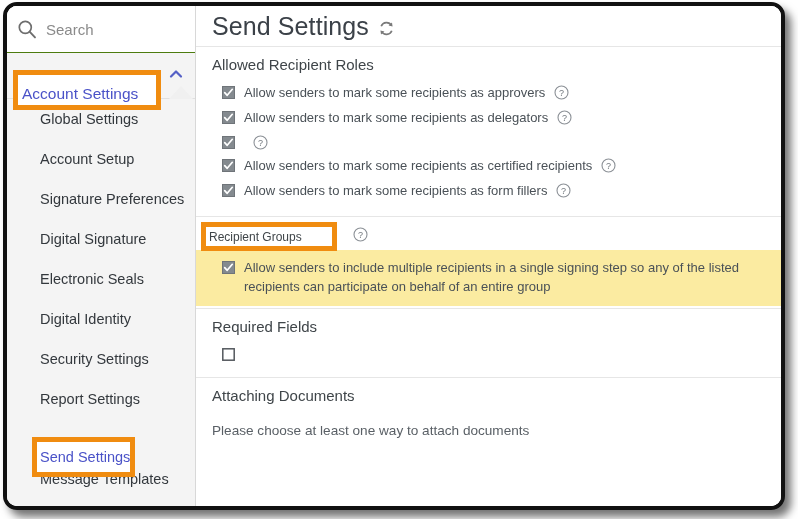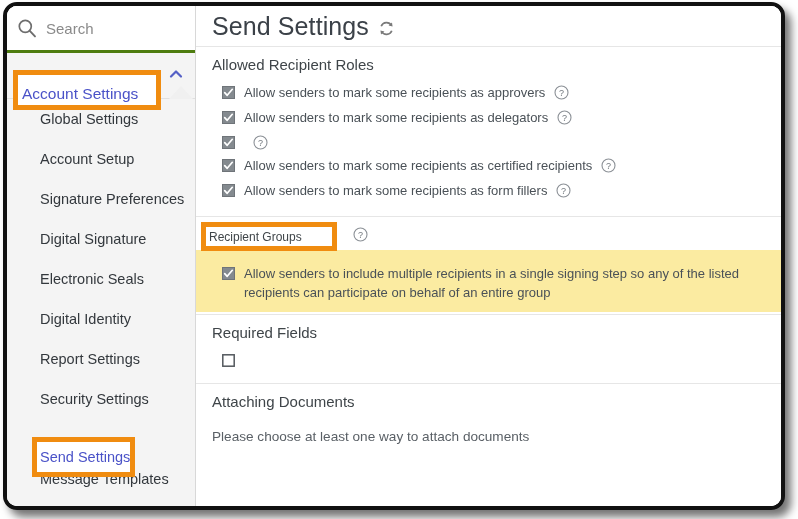--- a/index.html
+++ b/index.html
@@ -41,21 +41,21 @@
     width: 188px;
     flex: 0 0 188px;
     background: #f4f4f4;
     border-right: 1px solid #d8d8d8;
     position: relative;
     overflow: hidden;
   }
   #search-row {
     height: 47px;
     background: #ffffff;
-    border-bottom: 3px solid #4d7c0f;
+    border-bottom: 1px solid #4d7c0f;
     display: flex;
     align-items: center;
     padding: 0 10px;
     box-sizing: border-box;
   }
   #search-row .mag {
     width: 20px;
     height: 20px;
     margin-right: 9px;
     flex: 0 0 20px;
@@ -241,21 +241,21 @@
 
   .note-text {
     font-size: 13.6px;
     color: #5a6066;
     padding: 12px 0 14px 16px;
   }
 
   
   #recipient-groups-opt {
     background: #fbeba1;
-    padding-top: 14px;
+    padding-top: 8px;
     padding-bottom: 10px;
     margin-bottom: 2px;
   }
 
   
   #hl-recipient {
     position: absolute;
     left: 5px;
     top: 5px;
     width: 136px;
@@ -307,22 +307,22 @@
         <div id="row-notch"></div>
       </div>
 
       <ul id="nav-list">
         <li>Global Settings</li>
         <li>Account Setup</li>
         <li>Signature Preferences</li>
         <li>Digital Signature</li>
         <li>Electronic Seals</li>
         <li>Digital Identity</li>
+        <li>Security Settings</li>
         <li>Report Settings</li>
-        <li>Security Settings</li>
         <li class="is-active hidden-under-box">Send Settings</li>
         <li>Message Templates</li>
       </ul>
 
       <div class="hl-box" id="hl-account"></div>
       <div id="hl-account-text">Account Settings</div>
 
       <div class="hl-box" id="hl-send"></div>
       <div id="hl-send-text">Send Settings</div>
     </div>

